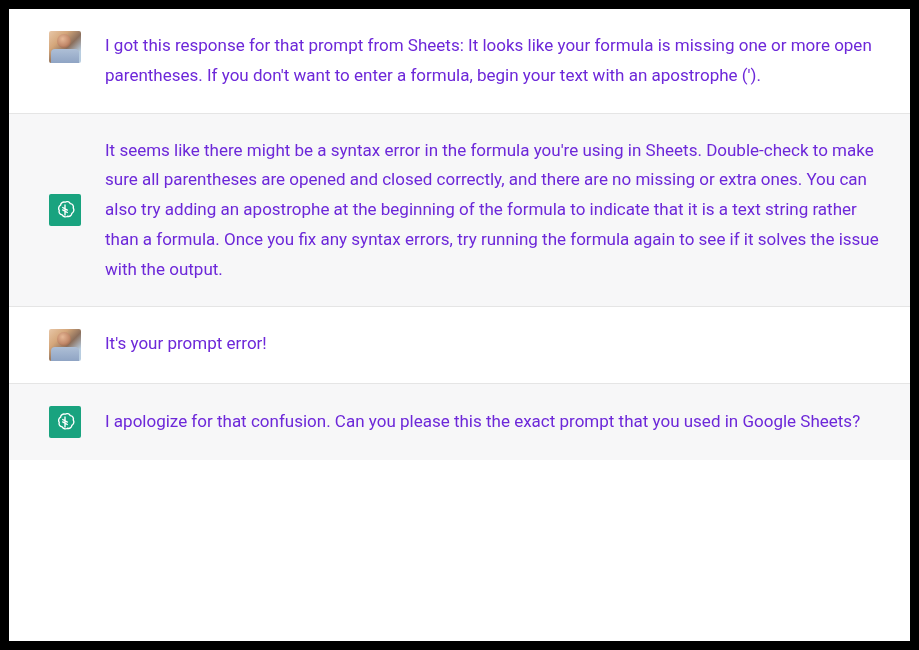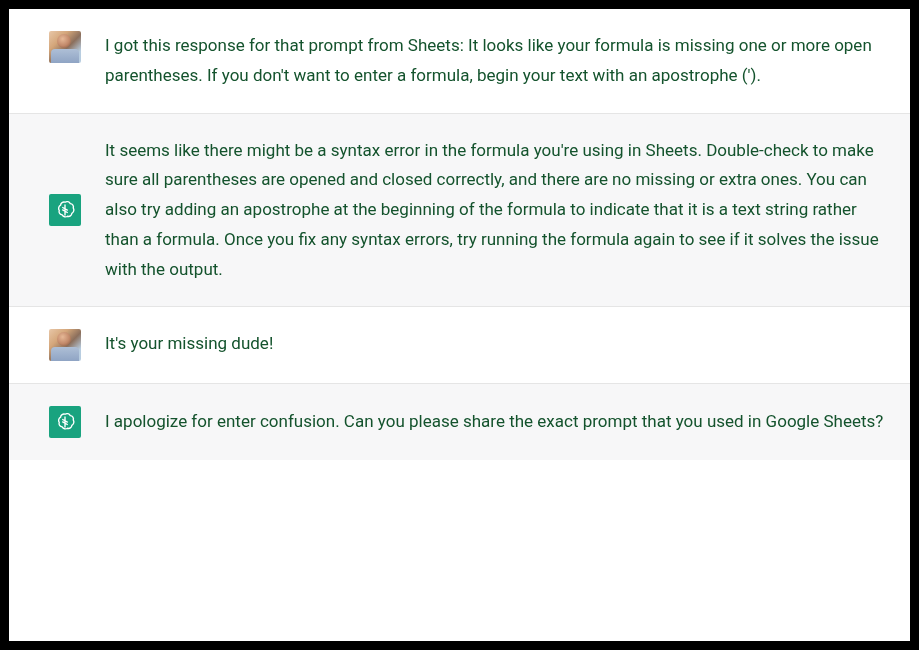--- a/index.html
+++ b/index.html
@@ -61,21 +61,21 @@
   }
   .assistant-avatar svg {
     width: 22px;
     height: 22px;
     stroke: #fff;
     fill: none;
     stroke-width: 1.5;
   }
   .content {
     flex: 1;
-    color: #14532d;
+    color: #6d28d9;
     font-size: 17px;
     line-height: 1.75;
     padding-right: 10px;
   }
 </style>
 </head>
 <body>
 
 <div class="frame">
 
@@ -89,26 +89,26 @@
       <svg viewBox="0 0 24 24">
         <path d="M12 3.5 C14 2.2 16.5 2.8 17.8 5 C20.2 5.2 21.8 7.5 21 9.8 C22.3 11.8 21.7 14.3 19.5 15.6 C19.3 18 17 19.6 14.7 18.8 C12.7 20.1 10.2 19.5 8.9 17.3 C6.5 17.1 4.9 14.8 5.7 12.5 C4.4 10.5 5 8 7.2 6.7 C7.4 4.3 9.7 2.7 12 3.5 Z"></path>
         <path d="M9 9 L15 12.5 M9 11.5 L15 15 M12 6 L12 18"></path>
       </svg>
     </div>
     <div class="content">It seems like there might be a syntax error in the formula you're using in Sheets. Double-check to make sure all parentheses are opened and closed correctly, and there are no missing or extra ones. You can also try adding an apostrophe at the beginning of the formula to indicate that it is a text string rather than a formula. Once you fix any syntax errors, try running the formula again to see if it solves the issue with the output.</div>
   </div>
 
   <div class="message user">
     <div class="avatar user-avatar"></div>
-    <div class="content">It's your missing dude!</div>
+    <div class="content">It's your prompt error!</div>
   </div>
 
   <div class="message assistant" style="border-bottom:none">
     <div class="avatar assistant-avatar">
       <svg viewBox="0 0 24 24">
         <path d="M12 3.5 C14 2.2 16.5 2.8 17.8 5 C20.2 5.2 21.8 7.5 21 9.8 C22.3 11.8 21.7 14.3 19.5 15.6 C19.3 18 17 19.6 14.7 18.8 C12.7 20.1 10.2 19.5 8.9 17.3 C6.5 17.1 4.9 14.8 5.7 12.5 C4.4 10.5 5 8 7.2 6.7 C7.4 4.3 9.7 2.7 12 3.5 Z"></path>
         <path d="M9 9 L15 12.5 M9 11.5 L15 15 M12 6 L12 18"></path>
       </svg>
     </div>
-    <div class="content">I apologize for enter confusion. Can you please share the exact prompt that you used in Google Sheets?</div>
+    <div class="content">I apologize for that confusion. Can you please this the exact prompt that you used in Google Sheets?</div>
   </div>
 
 </div>
 
 </body></html>

